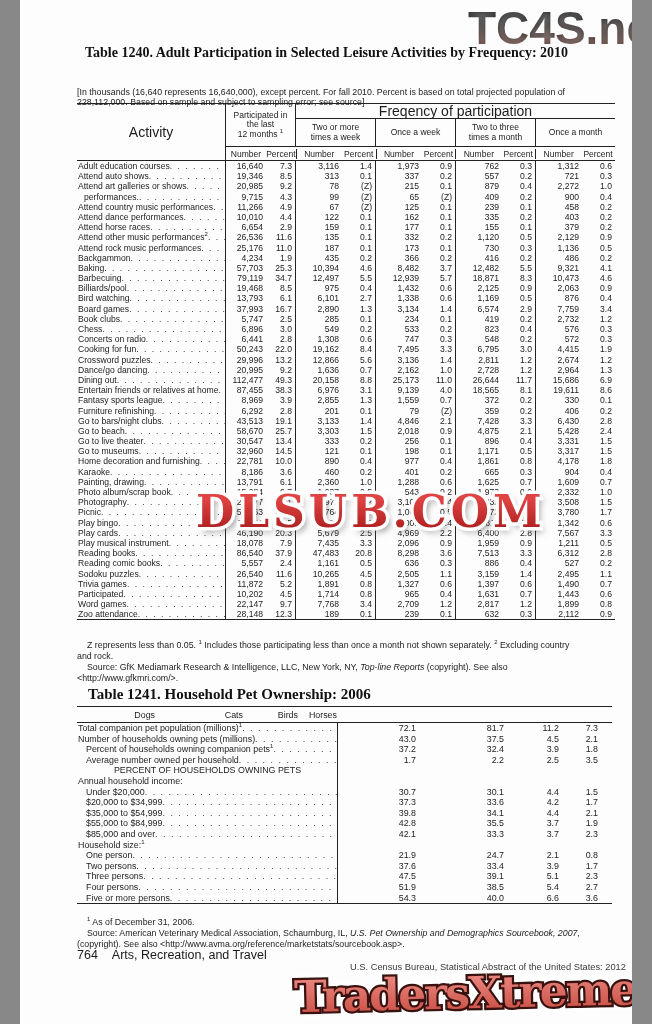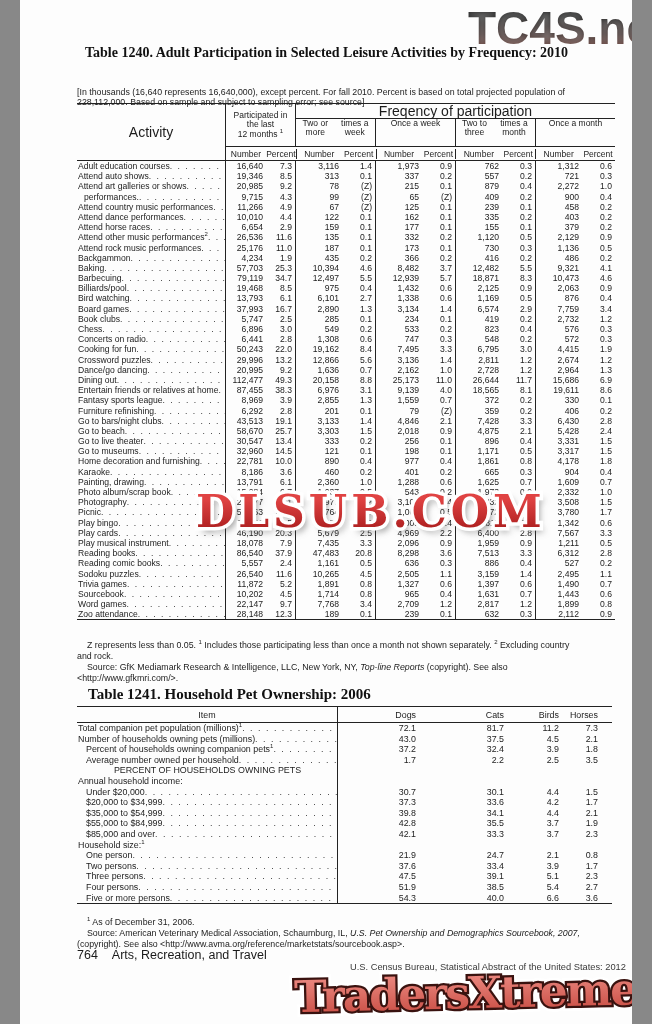--- a/index.html
+++ b/index.html
@@ -18,21 +18,21 @@
 
   
   #t1240{position:absolute;left:57px;top:103px;width:538px;}
   .t-head{display:grid;grid-template-columns:148px 70px 80px 80px 80px 80px;
     grid-template-rows:15px 27px 14px;border-top:1.5px solid #222;border-bottom:1px solid #222;}
   .h-activity{grid-column:1;grid-row:1/4;display:flex;align-items:center;justify-content:center;font-size:14px;}
   .h-part{grid-column:2;grid-row:1/3;border-left:1px solid #222;display:flex;flex-direction:column;
     justify-content:center;text-align:center;font-size:8.5px;line-height:9.3px;}
   .h-freq{grid-column:3/7;grid-row:1;border-left:1px solid #222;border-bottom:1px solid #222;
     text-align:center;font-size:14px;line-height:14px;}
-  .h-g{grid-row:2;border-left:1px solid #222;display:flex;flex-direction:row;justify-content:center;
+  .h-g{grid-row:2;border-left:1px solid #222;display:flex;flex-direction:column;justify-content:center;
     text-align:center;font-size:8.5px;line-height:9.4px;}
   .h-np{grid-column:2/7;grid-row:3;border-top:1px solid #222;border-left:1px solid #222;display:flex;
     font-size:8.5px;align-items:center;}
   .h-np span{display:inline-block;text-align:center;}
   .np-n0{width:40px;} .np-p0{width:30px;}
   .np-n{width:46px;border-left:1px solid #222;} .np-p{width:34px;}
   .t-body{border-bottom:1.5px solid #222;}
   .t-line{display:flex;height:10.2px;line-height:10.2px;font-size:8.6px;align-items:baseline;}
   .lbl{padding-left:1px;white-space:nowrap;flex:0 0 auto;}
   .lbl.indent{padding-left:7px;}
@@ -769,21 +769,21 @@
           <span class="cell p">0.8</span>
           <span class="cell n">1,327</span>
           <span class="cell p">0.6</span>
           <span class="cell n">1,397</span>
           <span class="cell p">0.6</span>
           <span class="cell n">1,490</span>
           <span class="cell p">0.7</span>
         </div>
 
     <div class="t-line">
-      <span class="lbl"><span class="lbl-text">Sourcebook</span></span>
+      <span class="lbl"><span class="lbl-text">Participated</span></span>
       <span class="dots"></span>
     <span class="cell n c0">10,202</span>
           <span class="cell p c1">4.5</span>
           <span class="cell n">1,714</span>
           <span class="cell p">0.8</span>
           <span class="cell n">965</span>
           <span class="cell p">0.4</span>
           <span class="cell n">1,631</span>
           <span class="cell p">0.7</span>
           <span class="cell n">1,443</span>
@@ -838,21 +838,20 @@
   <div class="wm wm-mid">
     <span class="lay stroke">DLSUB.COM</span>
     <span class="lay fillr">DLSUB.COM</span>
     <span style="visibility:hidden">DLSUB.COM</span>
   </div>
 
   <h2 class="t1241-title">Table 1241. Household Pet Ownership: 2006</h2>
 
   <div id="t1241">
     <div class="h1241">
-      <div class="i-col">Item</div>
       <div class="vh vd">Dogs</div>
       <div class="vh vc">Cats</div>
       <div class="vh vb">Birds</div>
       <div class="vh vhs">Horses</div>
     </div>
     <div class="b1241" id="t1241-body">
     <div class="r1241">
       <span class="item">
         <span class="lbl"><span class="lbl-text">Total companion pet population (millions)</span><sup>1</sup></span>
         <span class="dots"></span>

